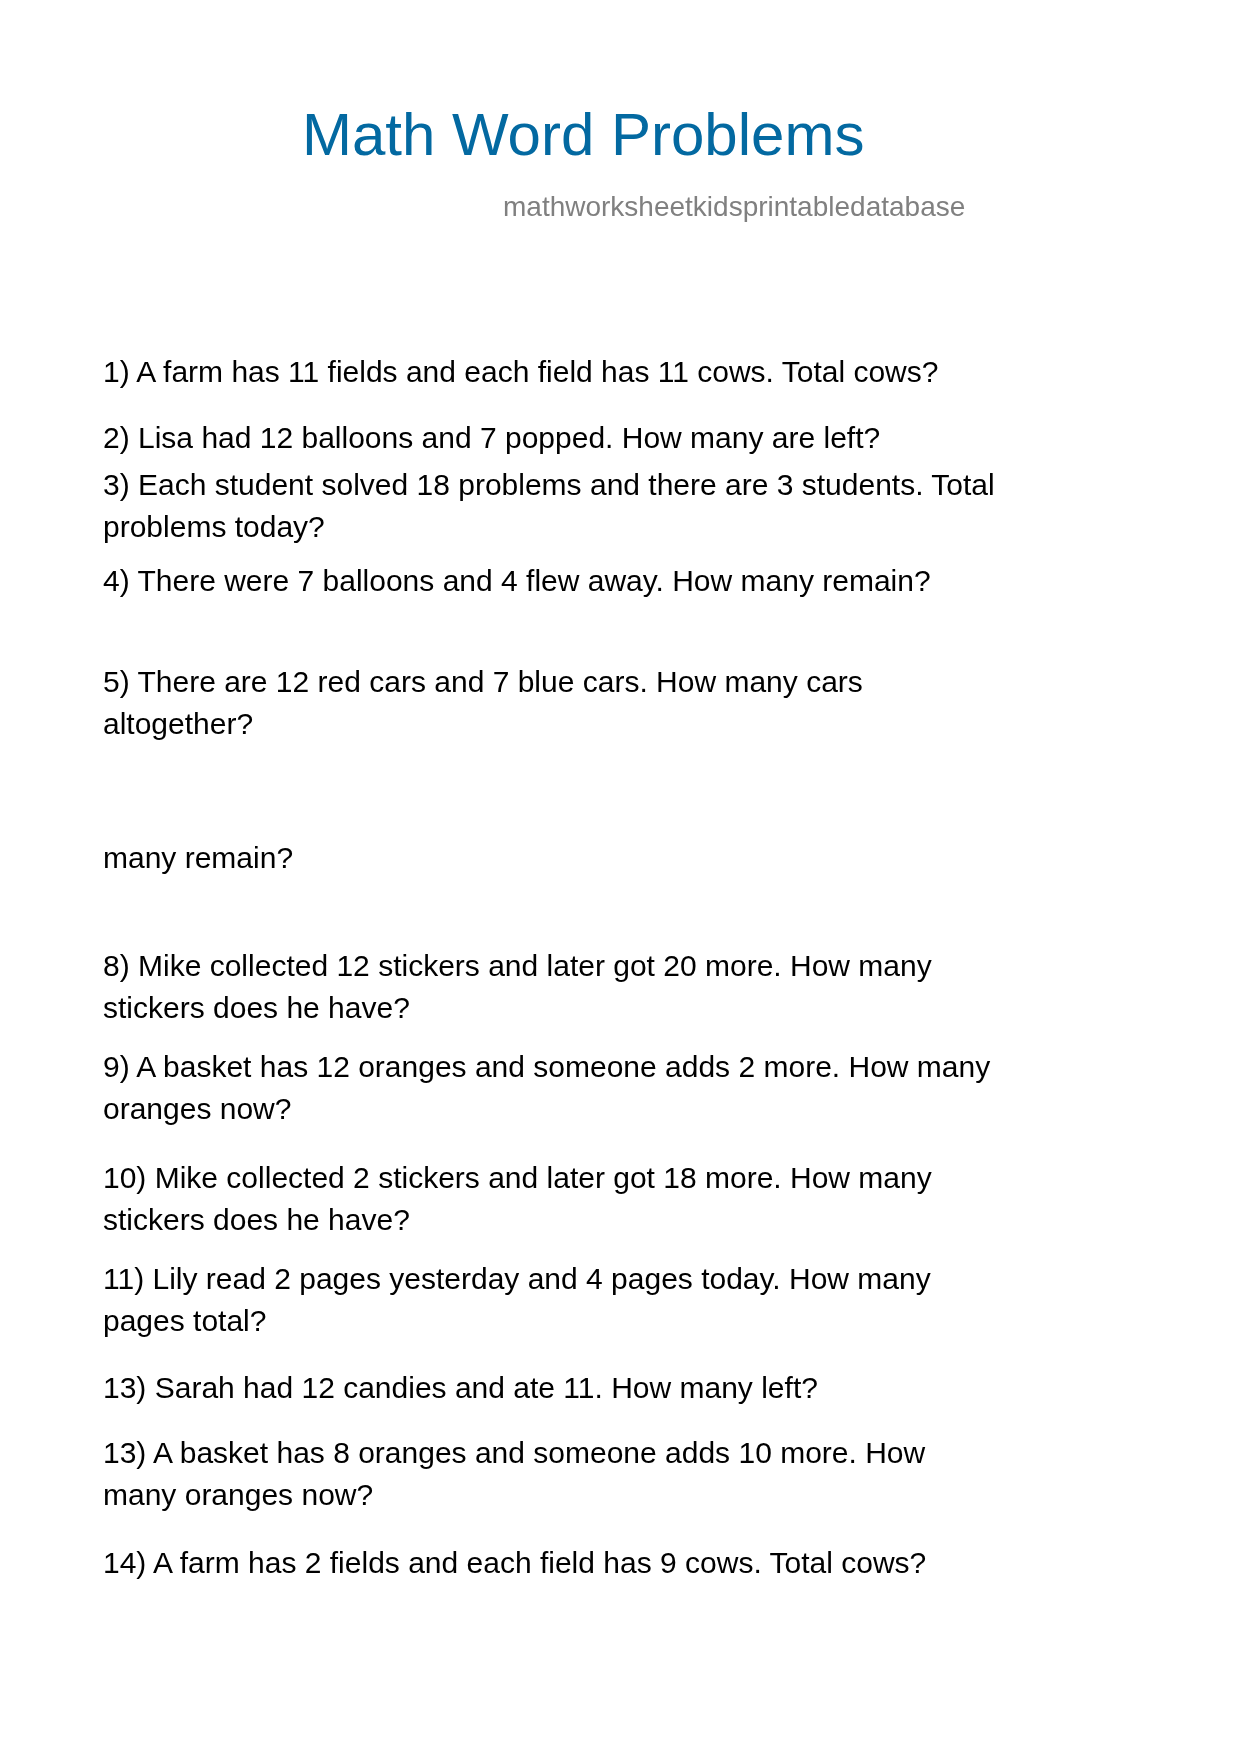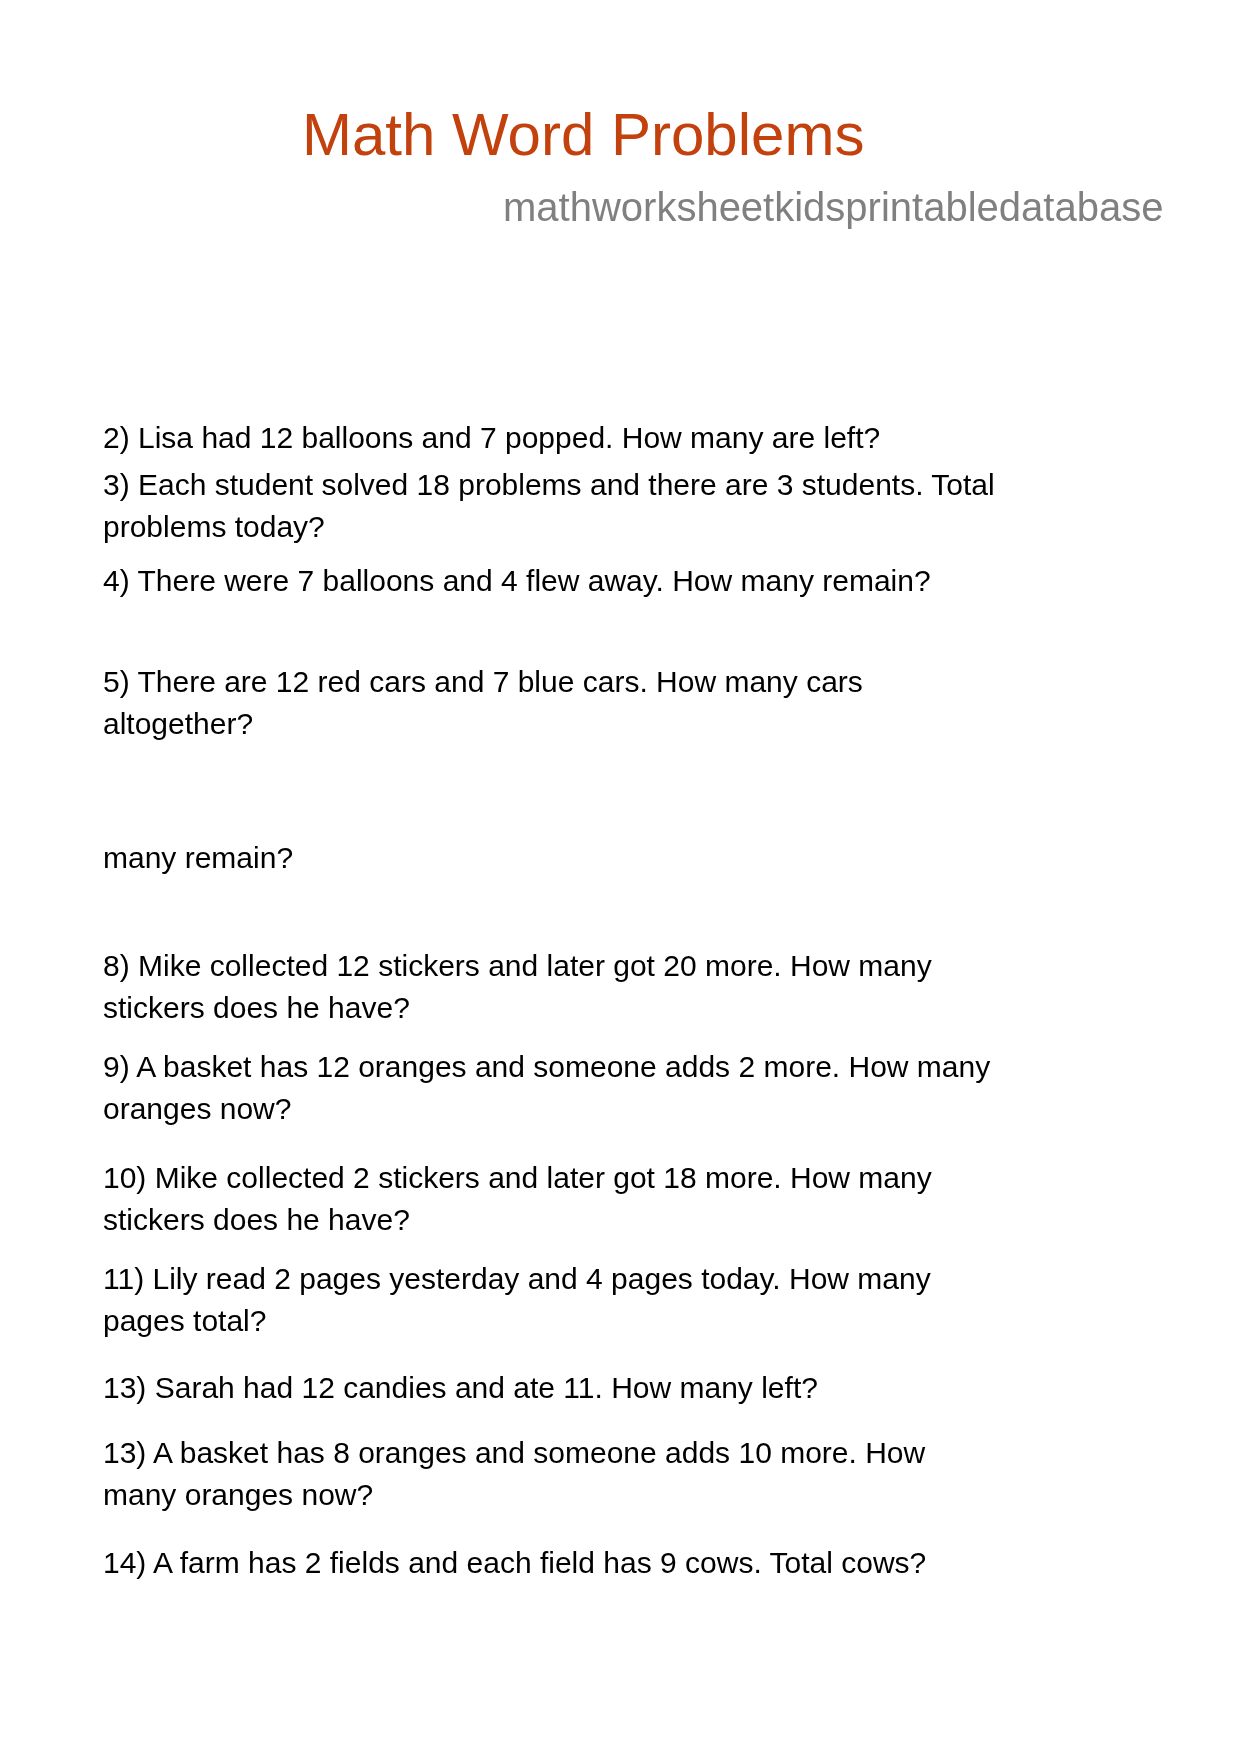--- a/index.html
+++ b/index.html
@@ -24,27 +24,27 @@
     }
     .title {
       position: absolute;
       left: 302px;
       top: 105px;
       font-size: 60px;
       line-height: 60px;
       white-space: nowrap;
       margin: 0;
       font-weight: normal;
-      color: #c2410c;
+      color: #0369a1;
     }
     .subtitle {
       position: absolute;
       left: 503px;
       top: 192px;
-      font-size: 40px;
+      font-size: 28px;
       line-height: 30px;
       white-space: nowrap;
       color: #808080;
       margin: 0;
     }
     .problem {
       position: absolute;
       left: 103px;
       font-size: 30px;
       line-height: 42px;
@@ -57,20 +57,23 @@
     }
   </style>
 </head>
 <body>
 
 <div class="page">
 
   <h1 class="title">Math Word Problems</h1>
   <div class="subtitle">mathworksheetkidsprintabledatabase</div>
 
+  <div class="problem" style="top:351px">
+    <span class="line">1) A farm has 11 fields and each field has 11 cows. Total cows?</span>
+  </div>
 
   <div class="problem" style="top:417px">
     <span class="line">2) Lisa had 12 balloons and 7 popped. How many are left?</span>
   </div>
 
   <div class="problem" style="top:464px">
     <span class="line">3) Each student solved 18 problems and there are 3 students. Total</span>
     <span class="line">problems today?</span>
   </div>
 

